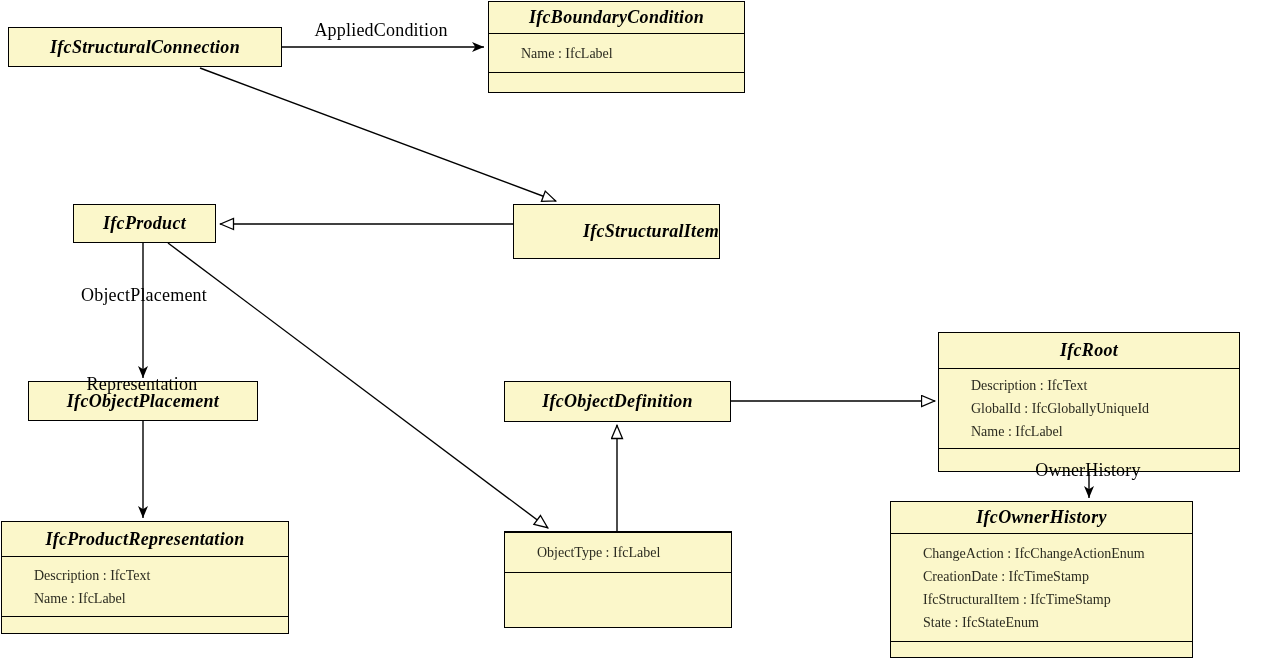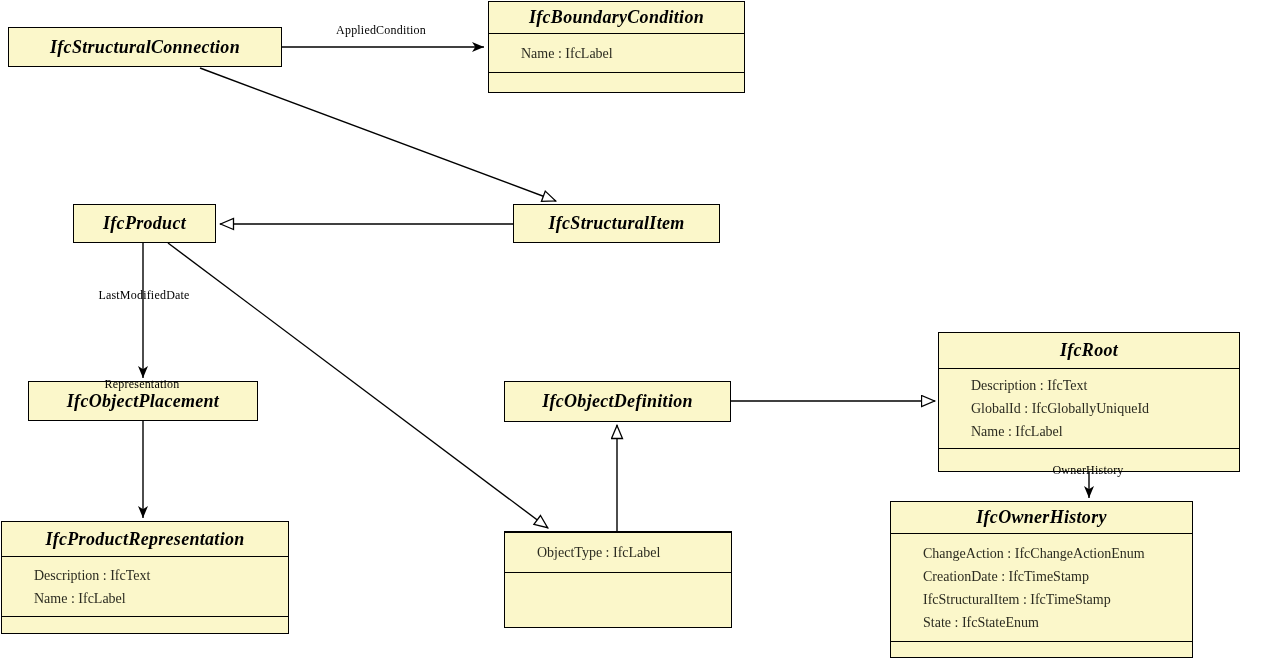--- a/index.html
+++ b/index.html
@@ -18,21 +18,21 @@
   }
   .uml-class.single .uml-title{flex:1 1 auto;}
   .uml-attrs{
     border-top:1.3px solid #000;display:flex;flex-direction:column;
     justify-content:center;padding-left:32px;font-size:14px;color:#2b2b20;
     flex:0 0 auto;box-sizing:border-box;
   }
   .uml-attr{line-height:23px;white-space:nowrap;}
   .uml-empty{border-top:1.3px solid #000;flex:1 1 auto;}
   .edge-label{
-    position:absolute;transform:translate(-50%,-50%);font-size:12px;
+    position:absolute;transform:translate(-50%,-50%);font-size:18px;
     color:#000;z-index:3;white-space:nowrap;letter-spacing:.2px;text-align:right;
   }
   #edges{position:absolute;left:0;top:0;z-index:2;}
 </style>
 </head>
 <body>
 
 <div id="diagram">
 
   <svg id="edges" width="1274" height="661" viewBox="0 0 1274 661">
@@ -66,21 +66,21 @@
     <div class="uml-attrs" style="height:39px;">
       <div class="uml-attr">Name : IfcLabel</div>
     </div>
     <div class="uml-empty"></div>
   </div>
 
   <div class="uml-class single" style="left:73px;top:204px;width:143px;height:39px;">
     <div class="uml-title">IfcProduct</div>
   </div>
 
-  <div class="uml-class single" style="left:513px;top:204px;width:207px;height:39px;">
+  <div class="uml-class single" style="left:513px;top:204px;width:207px;height:55px;align-items:flex-end;">
     <div class="uml-title">IfcStructuralItem</div>
   </div>
 
   <div class="uml-class single" style="left:28px;top:381px;width:230px;height:40px;">
     <div class="uml-title">IfcObjectPlacement</div>
   </div>
 
   <div class="uml-class" style="left:1px;top:521px;width:288px;height:113px;">
     <div class="uml-title" style="height:34px;">IfcProductRepresentation</div>
     <div class="uml-attrs" style="height:60px;">
@@ -116,17 +116,17 @@
     <div class="uml-attrs" style="height:108px;">
       <div class="uml-attr">ChangeAction : IfcChangeActionEnum</div>
       <div class="uml-attr">CreationDate : IfcTimeStamp</div>
       <div class="uml-attr">IfcStructuralItem : IfcTimeStamp</div>
       <div class="uml-attr">State : IfcStateEnum</div>
     </div>
     <div class="uml-empty"></div>
   </div>
 
   <div class="edge-label" style="left:381px;top:30px;">AppliedCondition</div>
-  <div class="edge-label" style="left:144px;top:295px;">LastModifiedDate</div>
+  <div class="edge-label" style="left:144px;top:295px;">ObjectPlacement</div>
   <div class="edge-label" style="left:142px;top:384px;">Representation</div>
   <div class="edge-label" style="left:1088px;top:470px;">OwnerHistory</div>
 
 </div>
 
 </body></html>

